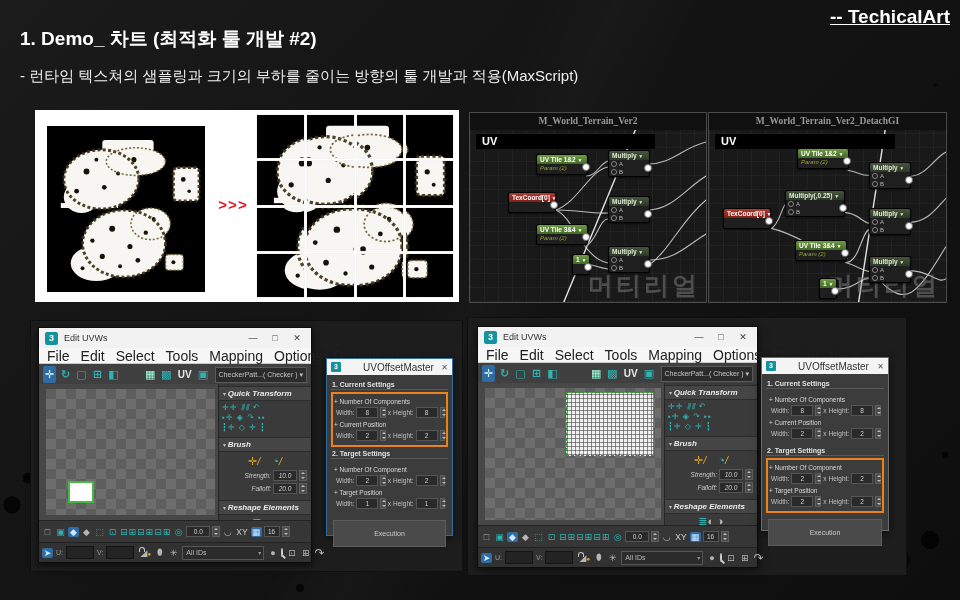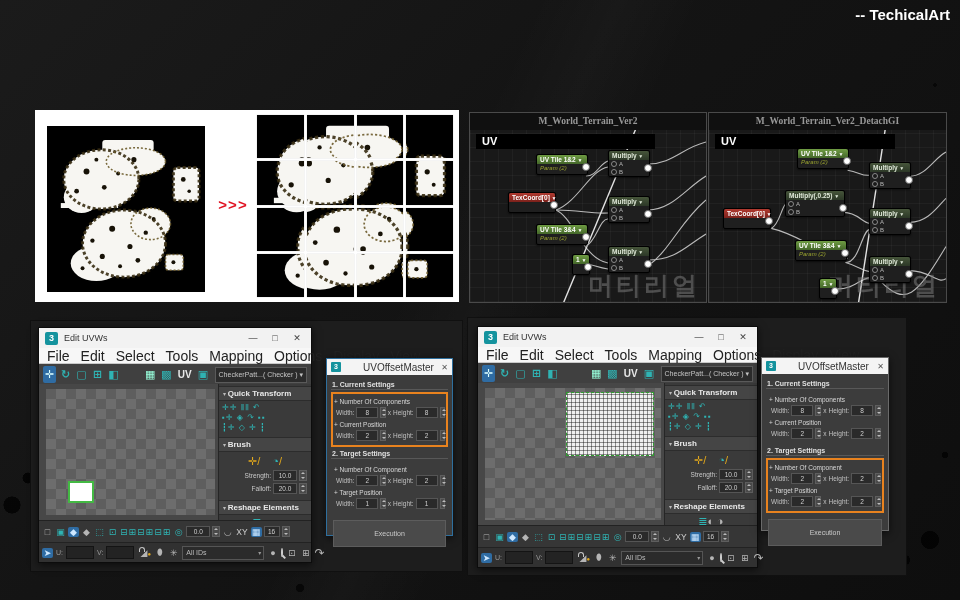--- a/index.html
+++ b/index.html
@@ -11,21 +11,21 @@
     radial-gradient(circle 14px at 12px 505px, rgba(0,0,0,.8) 60%, transparent 62%),
     radial-gradient(circle 6px at 60px 540px, rgba(0,0,0,.8) 60%, transparent 62%),
     radial-gradient(circle 11px at 545px 565px, rgba(0,0,0,.75) 60%, transparent 62%),
     radial-gradient(circle 7px at 300px 588px, rgba(0,0,0,.7) 60%, transparent 62%),
     radial-gradient(circle 16px at 930px 540px, rgba(0,0,0,.8) 55%, transparent 58%),
     radial-gradient(circle 9px at 905px 560px, rgba(0,0,0,.8) 55%, transparent 58%),
     radial-gradient(circle 6px at 945px 455px, rgba(0,0,0,.8) 55%, transparent 58%),
     radial-gradient(circle 5px at 918px 120px, rgba(0,0,0,.6) 55%, transparent 60%),
     radial-gradient(circle 3px at 935px 85px, rgba(0,0,0,.6) 55%, transparent 60%),
     linear-gradient(115deg, transparent 42%, rgba(255,255,255,.025) 50%, transparent 58%);}
-  .t-credit{position:absolute;top:6px;right:10px;color:#fff;font-size:15px;font-weight:bold;}
+  .t-credit{position:absolute;top:6px;right:10px;color:#fff;font-size:19px;font-weight:bold;text-decoration:underline;}
   .t-title{position:absolute;top:26px;left:20px;color:#fff;font-size:19px;font-weight:bold;}
   .t-sub{position:absolute;top:67px;left:20px;color:#efefef;font-size:15px;}
 
   
   #texpanel{position:absolute;left:35px;top:110px;width:424px;height:192px;background:#fff;}
   #tex-left{position:absolute;left:12px;top:16px;width:158px;height:166px;}
   #tex-arrow{position:absolute;left:178px;top:86px;width:40px;text-align:center;
     color:#e11423;font-size:15px;font-weight:900;letter-spacing:1px;}
   #tex-grid{position:absolute;left:222px;top:5px;width:196px;height:182px;display:grid;
     grid-template-columns:repeat(4,1fr);grid-template-rows:repeat(4,1fr);gap:3px;background:#fff;}
@@ -76,21 +76,21 @@
   .w-menu span{color:#222;font-size:14px;}
   .w-tool{height:21px;background:#404040;display:flex;align-items:center;gap:3px;padding:0 4px;
     border-bottom:1px solid #2a2a2a;}
   .ti{color:#2fb3b3;font-size:11px;font-weight:bold;line-height:17px;height:17px;min-width:13px;
     text-align:center;}
   .ti.sel{background:#2f6ca3;color:#dff;border-radius:2px;}
   .ti.dim{color:#9fd;}
   .t-uv{color:#e8e8e8;font-weight:bold;font-size:10px;margin:0 2px;}
   .t-dd{margin-left:2px;background:#2b2b2b;border:1px solid #5a5a5a;color:#c5c5c5;font-size:7px;
     height:14px;line-height:14px;padding:0 3px;white-space:nowrap;flex:0 0 auto;}
-  .w-body{display:flex;position:absolute;left:0;right:0;}
+  .w-body{display:flex;position:absolute;left:0;right:0;font-style:italic;}
   .canvas{flex:1;background:#474747;padding:5px 3px 5px 7px;position:relative;}
   .checker{width:100%;height:100%;background-color:#5e5e5e;background-image:
     linear-gradient(45deg,#6d6d6d 25%,transparent 25%,transparent 75%,#6d6d6d 75%),
     linear-gradient(45deg,#6d6d6d 25%,transparent 25%,transparent 75%,#6d6d6d 75%);
     background-position:0 0,10px 10px;background-size:20px 20px;position:relative;}
   .sel-square{position:absolute;left:13%;top:73%;width:13%;height:14%;background:#fff;
     border:2px solid #43b943;}
   .sel-mesh{position:absolute;left:46%;top:3%;width:49%;height:47%;background-color:#f0f0f0;
     border:1px dashed #2f9e2f;background-image:
     repeating-linear-gradient(0deg,rgba(20,20,20,.45) 0 1px,transparent 1px 4px),
@@ -152,20 +152,22 @@
   .d-btn{margin:6px 2px 3px;height:25px;background:#4a4a4a;border:1px solid #5c5c5c;color:#c9c9c9;
     font-size:7px;text-align:center;line-height:25px;}
 </style>
 </head>
 <body>
 
 <div id="slide">
   <div id="grunge"></div>
 
   <div class="t-credit">-- TechicalArt</div>
+  <div class="t-title">1. Demo_ 차트 (최적화 툴 개발 #2)</div>
+  <div class="t-sub">- 런타임 텍스쳐의 샘플링과 크기의 부하를 줄이는 방향의 툴 개발과 적용(MaxScript)</div>
 
   <div id="texpanel">
     <svg width="0" height="0" style="position:absolute">
       <defs>
         <g id="texdef">
           <rect x="0" y="0" width="160" height="160" fill="#000"></rect>
           <g fill="#f7f6f2">
             <ellipse cx="55" cy="50" rx="38" ry="30"></ellipse>
             <ellipse cx="90" cy="32" rx="30" ry="14"></ellipse>
             <ellipse cx="35" cy="68" rx="18" ry="16"></ellipse>

